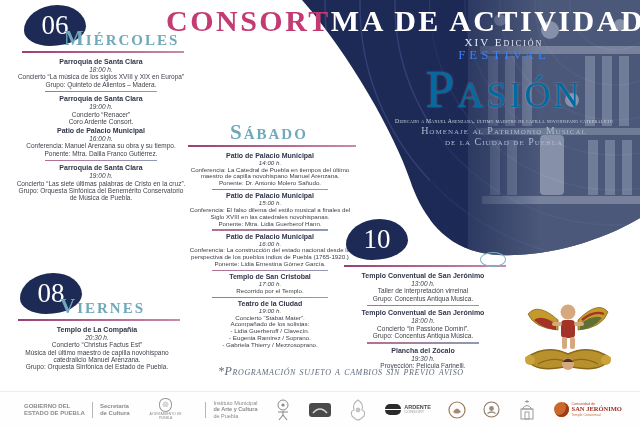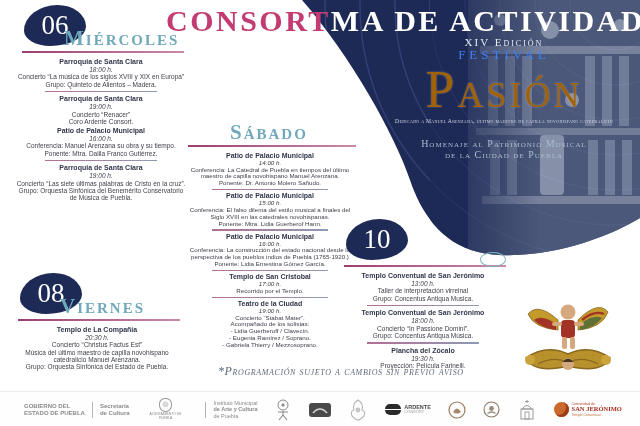--- a/index.html
+++ b/index.html
@@ -13,24 +13,24 @@
          font-family:"Liberation Serif",serif;font-size:30px;letter-spacing:2.5px;font-weight:600;}
   .title .t1{color:#c23b72;}
   .title .t2{color:#ffffff;}
 
   
   .fest{position:absolute;left:378px;top:36px;width:252px;text-align:center;
         font-family:"Liberation Serif",serif;color:#fff;}
   .fest-edition{font-size:11px;letter-spacing:2px;font-variant:small-caps;color:#e8ecf4;}
   .fest-word{font-size:13px;letter-spacing:4px;color:#3b82f6;margin-top:-1px;}
   .fest-name{font-size:52px;line-height:1.02;letter-spacing:3px;font-variant:small-caps;
-             color:#a16207;text-shadow:0 0 2px rgba(255,255,255,.35);}
+             color:#0369a1;text-shadow:0 0 2px rgba(255,255,255,.35);}
   .fest-ded{font-size:5.6px;letter-spacing:.3px;color:#cfd6e4;white-space:nowrap;
             font-variant:small-caps;margin-top:2px;}
-  .fest-hom1{font-size:10px;letter-spacing:1px;color:#a9bdd0;font-variant:small-caps;margin-top:14px;}
+  .fest-hom1{font-size:10px;letter-spacing:1px;color:#a9bdd0;font-variant:small-caps;margin-top:1px;}
   .fest-hom2{font-size:10px;letter-spacing:1px;color:#a9bdd0;font-variant:small-caps;}
 
   
   .day{position:absolute;text-align:center;color:#3c3f48;}
   .day-head{position:relative;height:48px;text-align:right;margin-bottom:5px;}
   .blob{position:absolute;left:8px;top:0;width:62px;height:41px;background:#1e2a56;
         border-radius:54% 46% 58% 42% / 62% 52% 48% 38%;
         display:flex;align-items:center;justify-content:center;
         color:#fff;font-family:"Liberation Serif",serif;font-size:27px;}
   .day-name{position:absolute;left:48px;top:21px;font-family:"Liberation Serif",serif;

